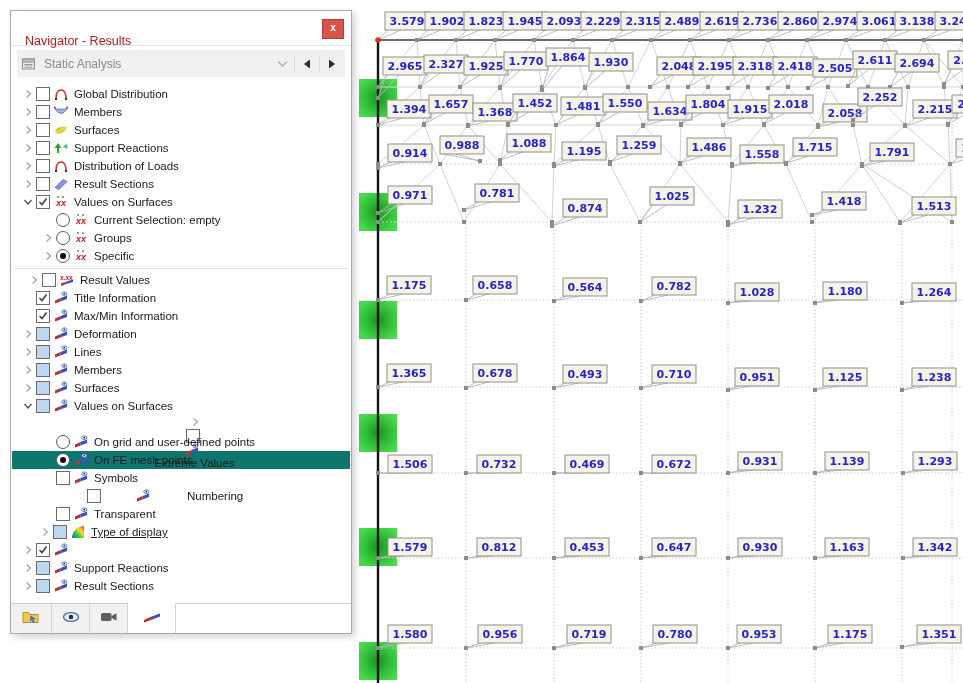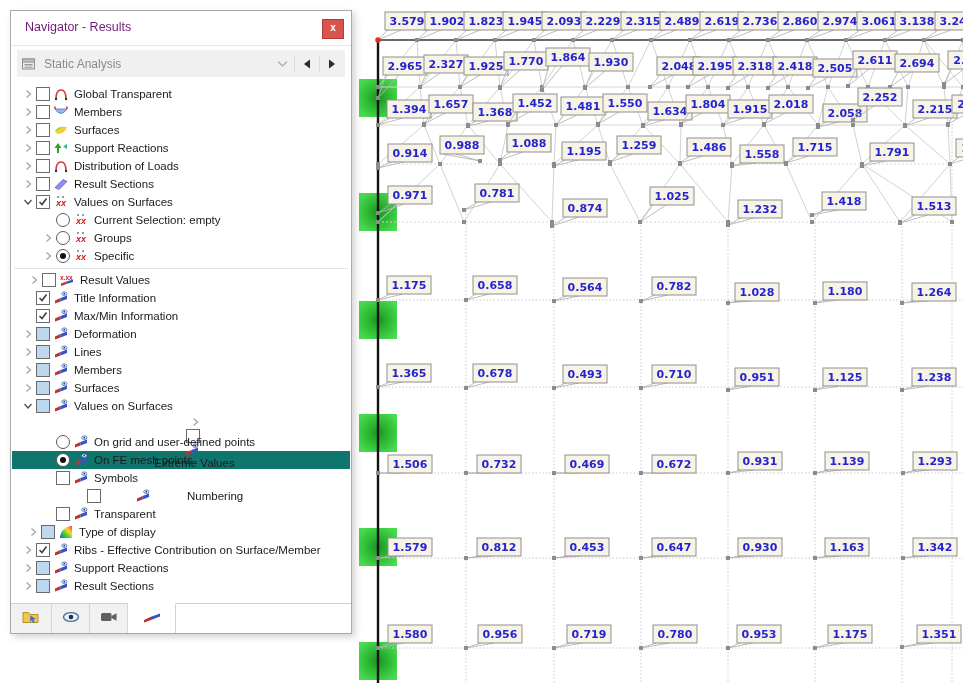--- a/index.html
+++ b/index.html
@@ -14,21 +14,21 @@
   .mdash{stroke-dasharray:2 2;}
   .gline{stroke:#c9c9c9;stroke-width:1;stroke-dasharray:1.5 2;fill:none;}
   .tail{stroke:#b5b5b5;stroke-width:0.9;fill:none;}
   .vbox{fill:#f7f3e6;stroke:#8f8f8f;stroke-width:1;}
   .vtxt{fill:#2424cf;font-family:"DejaVu Sans",sans-serif;font-size:11px;font-weight:bold;}
 
   
   #panel{position:absolute;left:10px;top:10px;width:340px;height:622px;background:#fff;
          border:1px solid #a9a9a9;box-shadow:3px 3px 7px rgba(0,0,0,.18);z-index:5;}
   #titlebar{position:absolute;left:0;top:0;right:0;height:34px;border-bottom:1px solid #e6e6e6;}
-  #title{position:absolute;left:14px;top:9px;font-size:12.5px;color:#701a75;}
+  #title{position:absolute;left:14px;top:23px;font-size:12.5px;color:#b91c1c;}
   #closebtn{position:absolute;right:7px;top:8px;width:20px;height:18px;background:#d9534f;
             border:1px solid #b43b38;color:#fff;font-size:10px;font-weight:bold;line-height:16px;
             text-align:center;cursor:default;}
   #selector{position:absolute;left:6px;top:39px;right:6px;height:27px;background:#f0f0f0;
             display:flex;align-items:center;padding:0 4px;box-sizing:border-box;}
   #selector .slabel{color:#8a8a8a;font-size:12px;margin-left:8px;flex:1;}
   #selector .sep{width:1px;height:17px;background:#dcdcdc;margin:0 3px;}
   .sbtn{width:18px;height:20px;display:flex;align-items:center;justify-content:center;}
 
   #tree{position:absolute;left:1px;top:74px;right:1px;}
@@ -770,21 +770,21 @@
             </svg>
           </span>
           <span class="cb"></span>
           <span class="ticon">
             <svg width="16" height="14" viewBox="0 0 14 14">
               <path d="M2 12 Q2 3 7 3 Q12 3 12 12" fill="none" stroke="#d43a3a" stroke-width="1.6"></path>
               <circle cx="2" cy="12" r="1.2" fill="#333"></circle>
               <circle cx="12" cy="12" r="1.2" fill="#333"></circle>
             </svg>
           </span>
-          <span>Global Transparent</span>
+          <span>Global Distribution</span>
         </div>
         <div class="trow" style="padding-left: 7px;">
           <span class="texp">
             <svg width="10" height="10" viewBox="0 0 10 10">
               <polyline points="3.5,1.5 7.5,5 3.5,8.5" fill="none" stroke="#a6a6a6" stroke-width="1.3"></polyline>
             </svg>
           </span>
           <span class="cb"></span>
           <span class="ticon">
             <svg width="16" height="14" viewBox="0 0 14 14">
@@ -1142,21 +1142,21 @@
           <span class="ticon">
             <svg width="16" height="14" viewBox="0 0 14 14">
               <path d="M1 9.5 L6.5 7 L6.5 10.5 L1 12.5 Z" fill="#c03030"></path>
               <path d="M6.5 7 L13 4.5 L13 8 L6.5 10.5 Z" fill="#3a50c8"></path>
               <ellipse cx="10.3" cy="2.7" rx="2.6" ry="1.8" fill="#fff" stroke="#3a66b8" stroke-width="0.8"></ellipse>
               <circle cx="10.3" cy="2.7" r="0.9" fill="#22304f"></circle>
             </svg>
           </span>
           <span>Transparent</span>
         </div>
-        <div class="trow" style="padding-left: 12px;">
+        <div class="trow" style="padding-left: 24px; text-decoration: underline;">
           <span class="texp">
             <svg width="10" height="10" viewBox="0 0 10 10">
               <polyline points="3.5,1.5 7.5,5 3.5,8.5" fill="none" stroke="#a6a6a6" stroke-width="1.3"></polyline>
             </svg>
           </span>
           <span class="cb partial"></span>
           <span class="ticon">
             <svg width="16" height="14" viewBox="0 0 14 14">
               <defs>
                 <linearGradient id="gd1" x1="0" y1="1" x2="1" y2="0">
@@ -1183,21 +1183,20 @@
             </svg>
           </span>
           <span class="ticon">
             <svg width="16" height="14" viewBox="0 0 14 14">
               <path d="M1 9.5 L6.5 7 L6.5 10.5 L1 12.5 Z" fill="#c03030"></path>
               <path d="M6.5 7 L13 4.5 L13 8 L6.5 10.5 Z" fill="#3a50c8"></path>
               <ellipse cx="10.3" cy="2.7" rx="2.6" ry="1.8" fill="#fff" stroke="#3a66b8" stroke-width="0.8"></ellipse>
               <circle cx="10.3" cy="2.7" r="0.9" fill="#22304f"></circle>
             </svg>
           </span>
-          <span>Ribs - Effective Contribution on Surface/Member</span>
         </div>
         <div class="trow" style="padding-left: 7px;">
           <span class="texp">
             <svg width="10" height="10" viewBox="0 0 10 10">
               <polyline points="3.5,1.5 7.5,5 3.5,8.5" fill="none" stroke="#a6a6a6" stroke-width="1.3"></polyline>
             </svg>
           </span>
           <span class="cb partial"></span>
           <span class="ticon">
             <svg width="16" height="14" viewBox="0 0 14 14">

